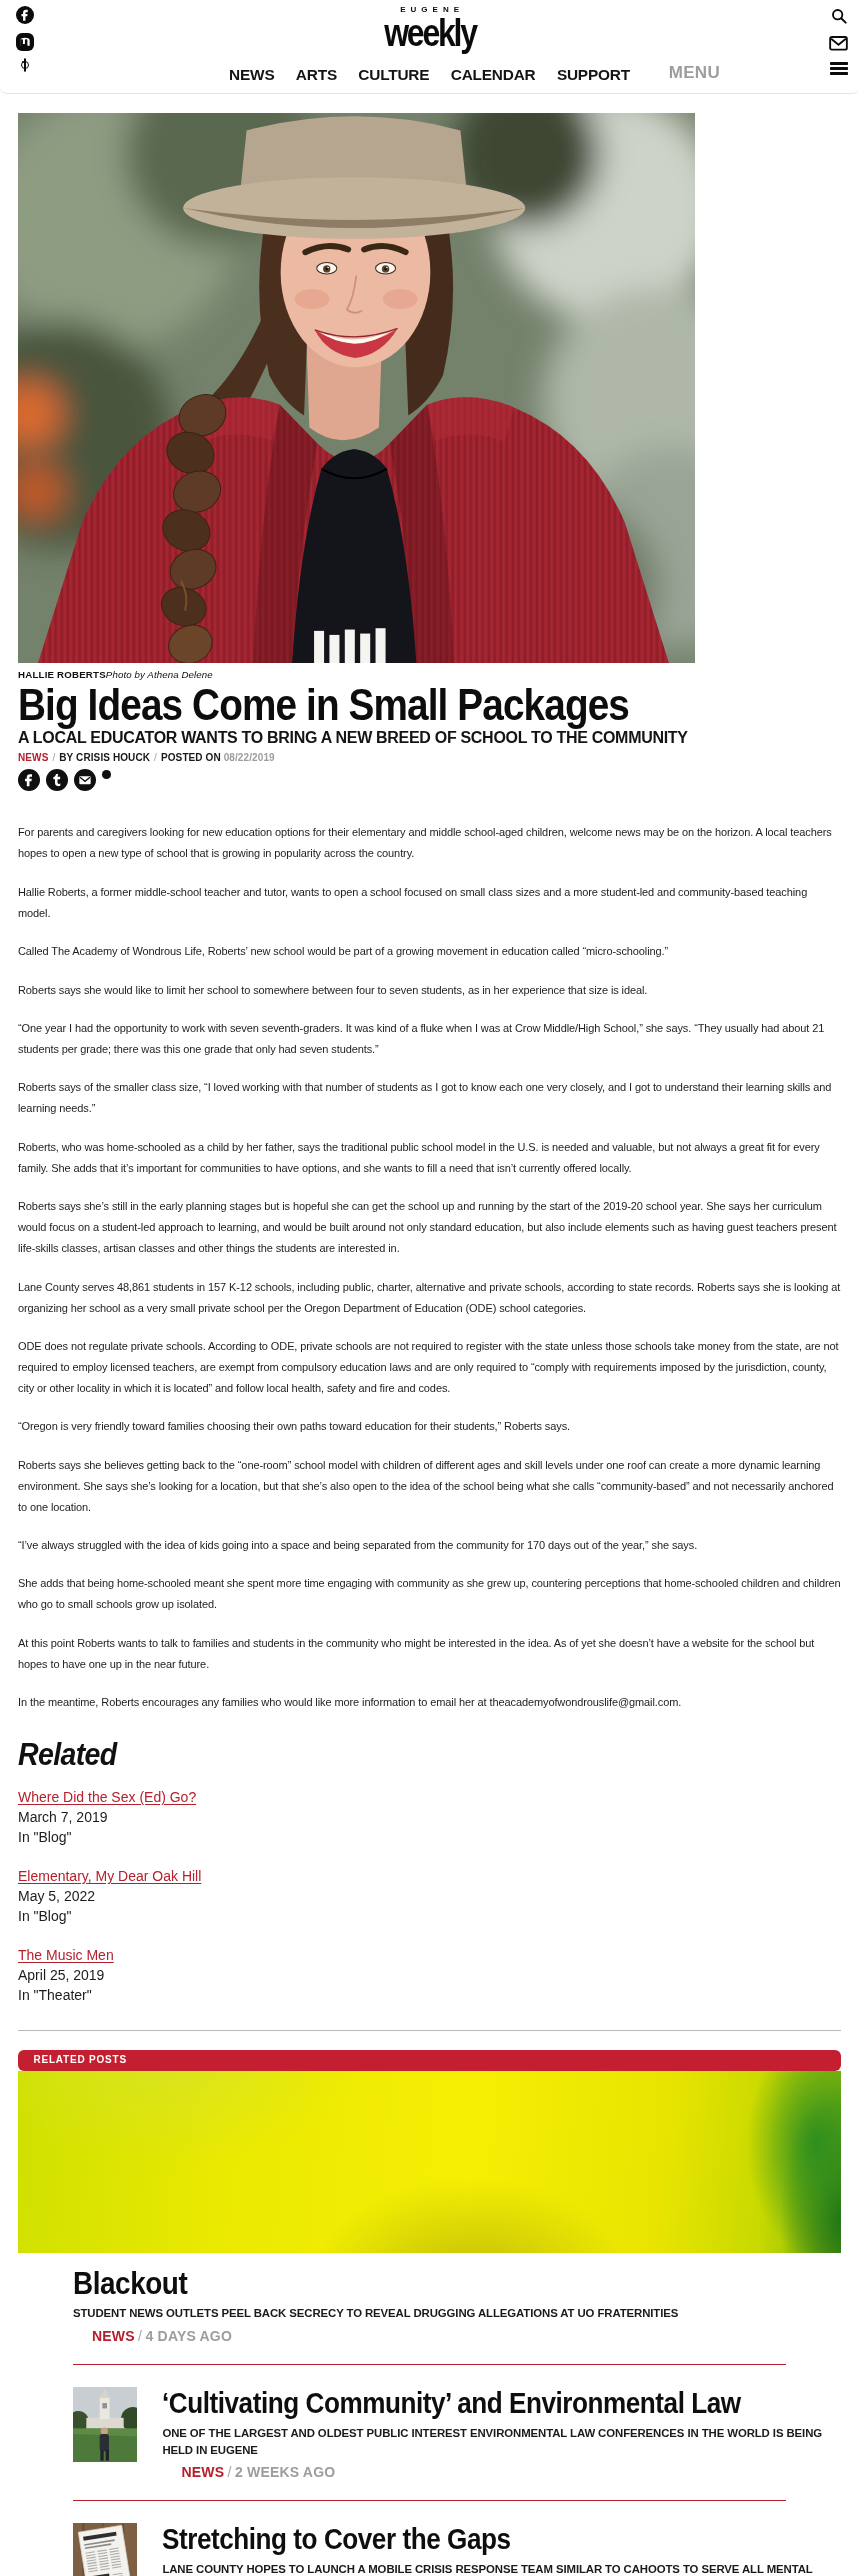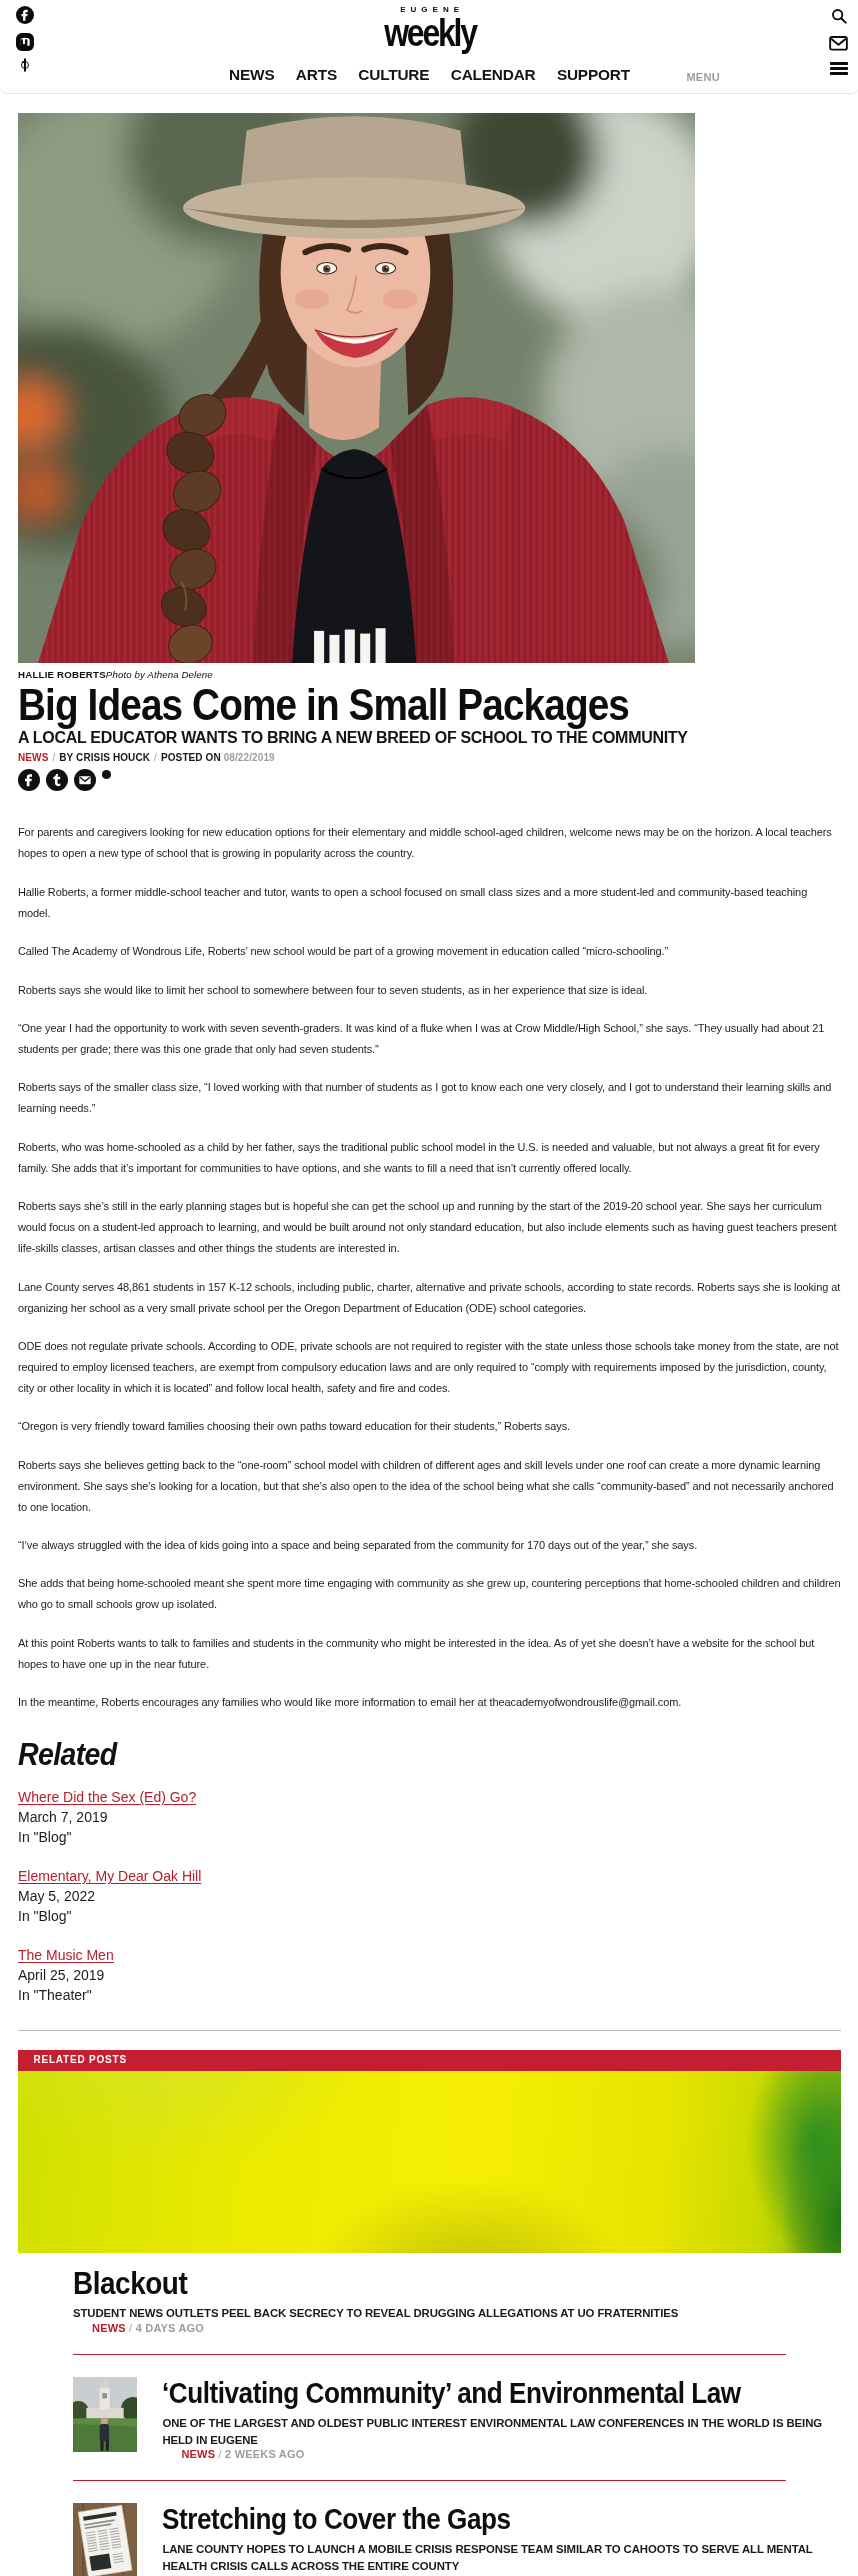--- a/index.html
+++ b/index.html
@@ -16,21 +16,21 @@
   .insta .lens{position:absolute;left:50%;top:50%;width:6px;height:6px;border:1.6px solid #0b0b0b;border-radius:50%;transform:translate(-50%,-50%);}
   .insta .dot{position:absolute;right:1.3px;top:1.3px;width:2px;height:2px;border-radius:50%;background:#0b0b0b;}
   .logo{position:absolute;left:50%;top:5.3px;transform:translateX(-50%);text-align:center;display:block;color:#0b0b0b;}
   .logo-top{display:block;font-size:8px;font-weight:700;letter-spacing:5px;padding-left:5.3px;line-height:9.4px;}
   .logo-main{display:block;font-size:39px;font-weight:800;letter-spacing:-2.7px;line-height:35px;transform:scaleX(.82);transform-origin:50% 50%;}
   .action-col{position:absolute;right:10.7px;top:6.7px;display:flex;flex-direction:column;gap:9.4px;align-items:center;}
   .burger{width:17.4px;height:12.7px;display:flex;flex-direction:column;justify-content:space-between;}
   .burger span{display:block;height:2.8px;background:#0b0b0b;border-radius:0.7px;}
   nav{position:absolute;left:0;right:0;bottom:8.7px;display:flex;justify-content:center;gap:21.4px;}
   nav a{font-size:15.4px;font-weight:700;letter-spacing:-0.2px;color:#141414;}
-  .menu-label{position:absolute;right:139px;bottom:10px;font-size:11px;font-weight:700;color:#9d9d9d;letter-spacing:0.3px;}
+  .menu-label{position:absolute;right:139px;bottom:10px;font-size:17px;font-weight:700;color:#9d9d9d;letter-spacing:0.3px;}
 
   
   main{padding:0 18px;}
   .hero{margin:19px 0 0;width:677px;height:550px;overflow:hidden;background:#74816b;}
   .hero svg{display:block;width:100%;height:100%;}
   .caption{margin-top:6px;font-size:9.7px;line-height:12px;color:#111;}
   .caption b{font-weight:700;letter-spacing:0.2px;}
   .caption i{font-style:italic;font-weight:400;letter-spacing:0.1px;}
   h1.article-title{margin:2.7px 0 0;font-size:44px;font-weight:700;line-height:42px;letter-spacing:-1px;white-space:nowrap;transform:scaleX(.88);transform-origin:0 60%;color:#0d0d0d;}
   h2.article-sub{margin:3.3px 0 0;font-size:16px;font-weight:700;line-height:17.4px;letter-spacing:-0.3px;color:#141414;}
@@ -49,33 +49,33 @@
   
   .related-h{margin:25.4px 0 17.4px;font-size:31px;font-weight:700;font-style:italic;letter-spacing:-0.7px;line-height:31px;transform:scaleX(.92);transform-origin:0 50%;color:#111;}
   .rel-item{margin-bottom:19px;font-size:14px;line-height:20px;}
   .rel-link{color:#b5202c;text-decoration:underline;text-underline-offset:2px;}
   .rel-date,.rel-ctx{color:#1d1d1d;}
 
   .gray-div{border:none;border-top:0.7px solid #b9b9b9;margin:25.4px 18px 19px;}
 
   
   .rposts{padding:0 18px 33px;}
-  .banner{background:#c31f30;color:#fff;font-weight:700;font-size:10px;letter-spacing:0.8px;padding:4.7px 0 4.7px 15.4px;line-height:10.7px;}
+  .banner{background:#c31f30;color:#fff;font-weight:700;font-size:10px;letter-spacing:0.8px;padding:4.7px 0 4.7px 15.4px;line-height:10.7px;border-radius:6px;}
   .big-thumb{width:823px;height:182px;
     background:
       radial-gradient(ellipse 100px 160px at 97% 40%, #2f8f1e 0%, rgba(47,143,30,0) 70%),
       radial-gradient(ellipse 87px 187px at 100% 80%, #1c6e14 0%, rgba(28,110,20,0) 70%),
       radial-gradient(ellipse 227px 147px at 55% 115%, rgba(150,150,10,.55) 0%, rgba(150,150,10,0) 70%),
       radial-gradient(ellipse 281px 174px at 18% -12%, rgba(214,228,40,.85) 0%, rgba(214,228,40,0) 70%),
       linear-gradient(95deg, #cfe000 0%, #eae900 25%, #f6ef04 55%, #e8e400 78%, #c8d900 90%, #7ab30e 100%);}
   .post{padding-left:55px;}
   .post-noimg{padding-top:14.7px;}
   .post-title{margin:0;font-size:31px;font-weight:700;letter-spacing:-0.5px;line-height:33px;white-space:nowrap;transform:scaleX(.9);transform-origin:0 50%;color:#0e0e0e;}
   .psub{margin-top:5.3px;font-size:11.4px;font-weight:700;line-height:16.7px;letter-spacing:-0.1px;color:#1a1a1a;max-width:699px;}
-  .pmeta{font-size:11px;font-weight:700;letter-spacing:0.2px;padding-left:19px;}
+  .pmeta{margin-top:6px;font-size:14px;font-weight:700;letter-spacing:0.2px;padding-left:19px;}
   .pmeta .pcat{color:#b5202c;}
   .pmeta .psep{color:#a5a5a5;font-weight:400;margin:0 3.3px;}
   .pmeta .ptime{color:#9d9d9d;}
   .red-div{border:none;border-top:1.3px solid #b5202c;margin:20px 0 21.4px 55px;width:713px;}
   .post-row{display:flex;gap:25.4px;padding-left:55px;}
   .pthumb{width:64px;height:75px;flex:none;overflow:hidden;}
   .pthumb svg{display:block;width:100%;height:100%;}
   .pbody{flex:1;}
   .pbody .post-title{font-size:29px;}
 </style>

